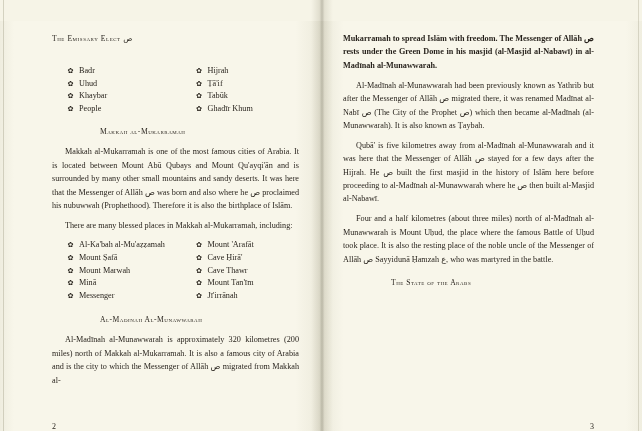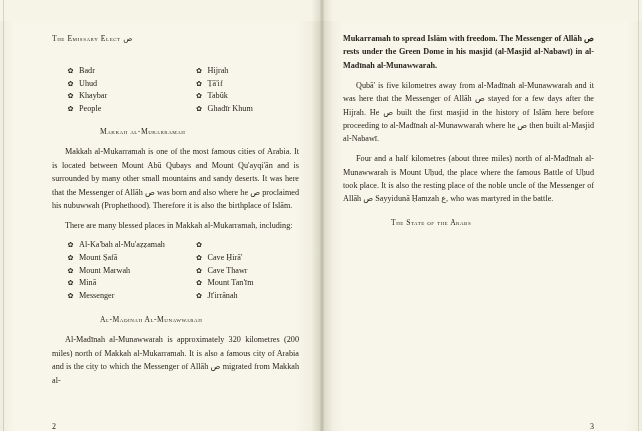--- a/index.html
+++ b/index.html
@@ -222,20 +222,21 @@
         <li>
           <span class="bullet">✿</span>
           <span class="btext">Minā</span>
         </li>
         <li>
           <span class="bullet">✿</span>
           <span class="btext">Messenger</span>
         </li>
         <li>
           <span class="bullet">✿</span>
+          <span class="btext">Mount 'Arafāt</span>
         </li>
         <li>
           <span class="bullet">✿</span>
           <span class="btext">Cave Ḥirā'</span>
         </li>
         <li>
           <span class="bullet">✿</span>
           <span class="btext">Cave Thawr</span>
         </li>
         <li>
@@ -258,20 +259,21 @@
     <div class="folio left-folio">2</div>
   </div>
 
   <div class="gutter"></div>
 
   <div class="page right">
 
 
     <div class="content">
       <p class="para noindent">Mukarramah to spread Islām with freedom. The Messenger of Allāh ص rests under the Green Dome in his masjid (al-Masjid al-Nabawī) in al-Madīnah al-Munawwarah.</p>
+      <p class="para">Al-Madīnah al-Munawwarah had been previously known as Yathrib but after the Messenger of Allāh ص migrated there, it was renamed Madīnat al-Nabī ص (The City of the Prophet ص) which then became al-Madīnah (al-Munawwarah). It is also known as Ṭaybah.</p>
       <p class="para">Qubā' is five kilometres away from al-Madīnah al-Munawwarah and it was here that the Messenger of Allāh ص stayed for a few days after the Hijrah. He ص built the first masjid in the history of Islām here before proceeding to al-Madīnah al-Munawwarah where he ص then built al-Masjid al-Nabawī.</p>
       <p class="para">Four and a half kilometres (about three miles) north of al-Madīnah al-Munawwarah is Mount Uḥud, the place where the famous Battle of Uḥud took place. It is also the resting place of the noble uncle of the Messenger of Allāh ص Sayyidunā Ḥamzah ع, who was martyred in the battle.</p>
     </div>
 
     <div class="sec-head">The State of the Arabs</div>
 
 
     <div class="folio right-folio">3</div>
   </div>
 

